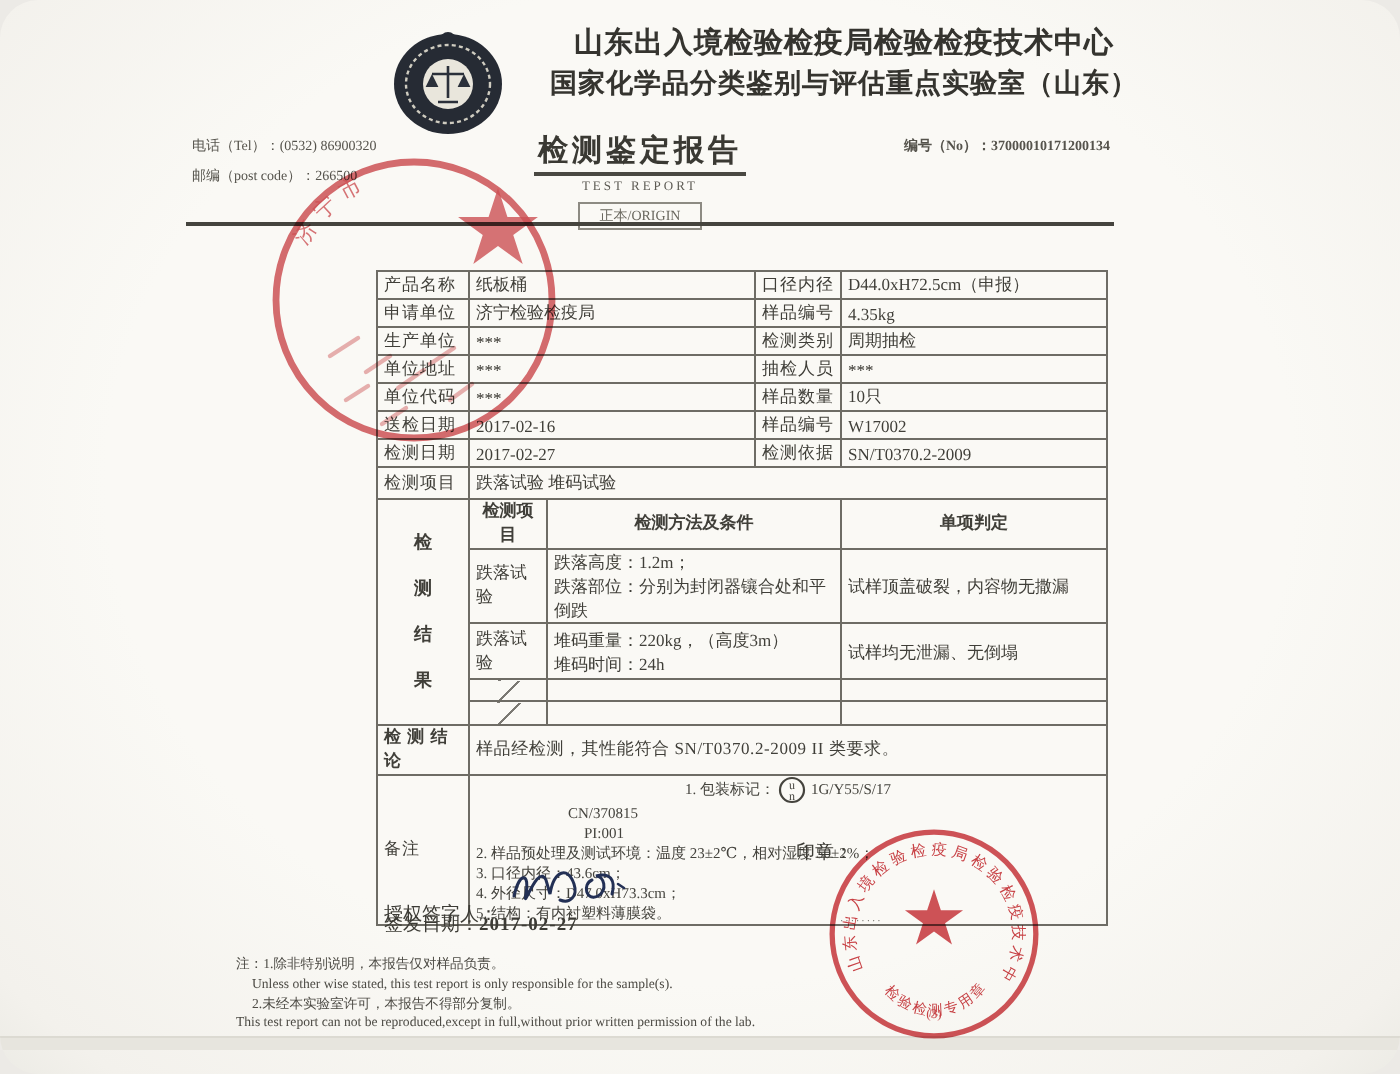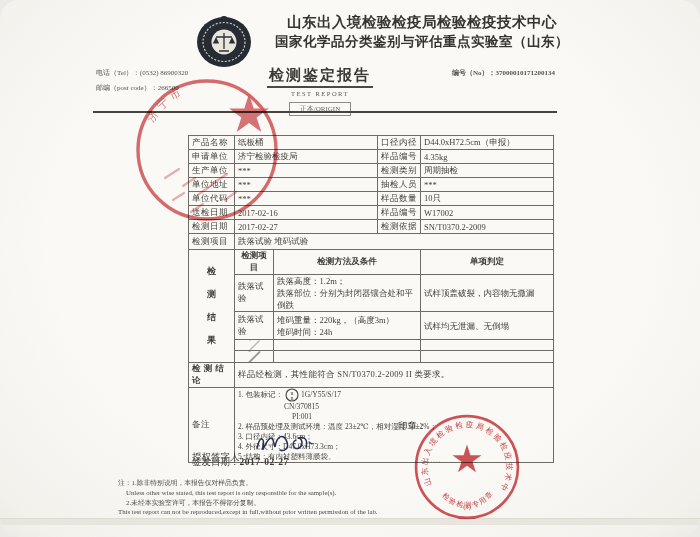--- a/index.html
+++ b/index.html
@@ -39,21 +39,21 @@
   tr.conclrow{height:15px;}
   tr.remrow{height:74px;}
   td.vertlab{text-align:center;}
   .vstack{display:flex;flex-direction:column;justify-content:space-around;align-items:center;height:92px;font-size:9px;font-weight:700;}
   td.slash{background:linear-gradient(135deg,transparent 48.5%,#7b7973 48.5%,#7b7973 51.5%,transparent 51.5%);}
   .m2l{line-height:12px;}
   td.remcell{vertical-align:top;padding:3px 6px;}
   .remline{font-size:7.5px;line-height:10px;color:#44433d;}
   .remline.indent1{margin-left:46px;}
   .remline.indent2{margin-left:54px;}
-  .unrow{display:flex;align-items:center;gap:2px;}
+  .unrow{display:flex;align-items:center;gap:2px;justify-content:center;}
   .concl-text{font-size:8.5px;letter-spacing:.3px;}
   
   .sign-label{left:192px;top:424px;font-size:9.5px;color:#3c3b35;margin-top:27px;}
   .issue-line{left:192px;top:456px;font-size:9.5px;color:#3c3b35;}
   .issue-date{font-weight:700;letter-spacing:.5px;}
   .seal-label{left:398px;top:420px;font-size:9.5px;color:#3c3b35;}
   .dots{left:420px;top:459px;font-size:5px;letter-spacing:1px;color:#6b6a63;}
   
   .footer-notes{left:118px;top:478px;font-size:6.8px;line-height:9.8px;color:#4c4a44;}
   .fn-in1{margin-left:8px;}

